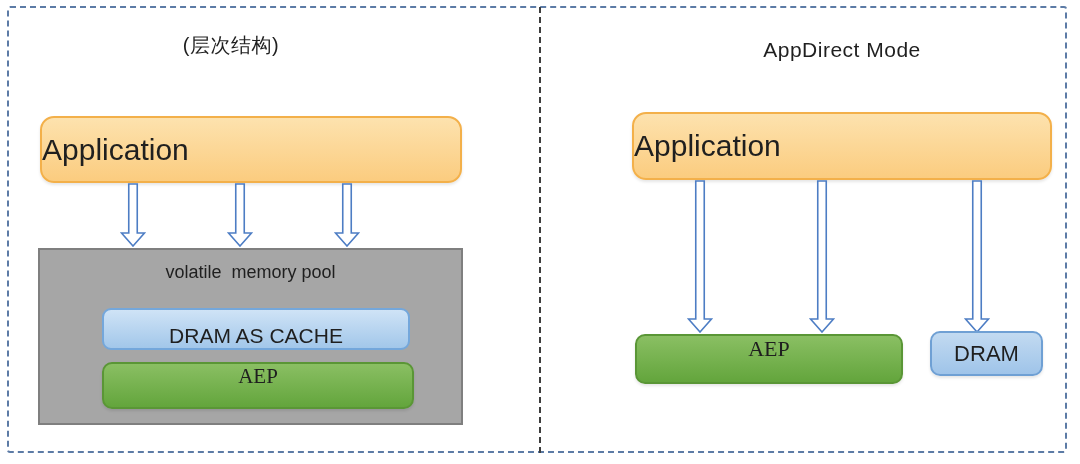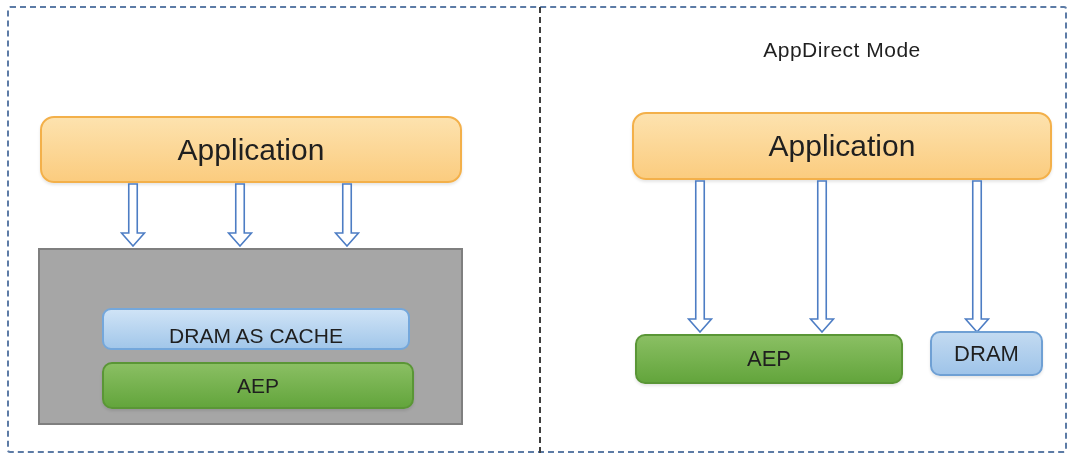--- a/index.html
+++ b/index.html
@@ -43,21 +43,20 @@
   .title-left  { left: 20px;  top: 31px; width: 422px; }
   .title-right { left: 632px; top: 36px; width: 420px; }
 
   .app-box {
     position: absolute;
     border: 2px solid var(--app-border, #f3b04a);
     border-radius: 14px;
     background: linear-gradient(to bottom, var(--app-fill-top, #fde2ae), var(--app-fill-bottom, #fbcc7f));
     display: flex;
     align-items: center;
-    justify-content: center;
     font-size: 30px;
     box-shadow: 0 2px 3px rgba(0,0,0,0.10);
     box-sizing: border-box;
   }
   .app-left  { left: 40px;  top: 116px; width: 422px; height: 67px; }
   .app-right { left: 632px; top: 112px; width: 420px; height: 68px; }
 
   .flow-arrow { position: absolute; width: 26px; }
   .flow-arrow path {
     fill: var(--arrow-fill, #ffffff);
@@ -100,24 +99,25 @@
   }
   .aep-box-left {
     position: absolute;
     left: 62px; top: 112px;
     width: 312px; height: 47px;
   }
   .aep-style {
     border: 2px solid var(--aep-border, #5a9636);
     border-radius: 10px;
     background: linear-gradient(to bottom, var(--aep-fill-top, #8abf63), var(--aep-fill-bottom, #63a53c));
-    display: flex; align-items: center; justify-content: center;
+    display: flex; align-items: flex-start; justify-content: center;
     font-size: 21px;
     box-sizing: border-box;
     box-shadow: 0 2px 3px rgba(0,0,0,0.10);
+    font-family: Liberation Serif, serif;
   }
   .aep-box-right {
     position: absolute;
     left: 635px; top: 334px;
     width: 268px; height: 50px;
     font-size: 22px;
   }
   .dram-box-right {
     position: absolute;
     left: 930px; top: 331px;
@@ -134,37 +134,39 @@
 </head>
 <body>
 
 <div class="canvas">
 
   <div class="outer-border"></div>
   <div class="divider"></div>
 
   <section>
     <div class="panel-title title-left">
+      <div class="line2">(层次结构)</div>
     </div>
 
     <div class="app-box app-left">
       <span>Application</span>
     </div>
 
     <svg class="flow-arrow arr-l1" viewBox="0 0 26 64" preserveAspectRatio="none">
       <path d="M 8.75 1 L 17.25 1 L 17.25 50 L 24.5 50 L 13 63 L 1.5 50 L 8.75 50 Z"></path>
     </svg>
     <svg class="flow-arrow arr-l2" viewBox="0 0 26 64" preserveAspectRatio="none">
       <path d="M 8.75 1 L 17.25 1 L 17.25 50 L 24.5 50 L 13 63 L 1.5 50 L 8.75 50 Z"></path>
     </svg>
     <svg class="flow-arrow arr-l3" viewBox="0 0 26 64" preserveAspectRatio="none">
       <path d="M 8.75 1 L 17.25 1 L 17.25 50 L 24.5 50 L 13 63 L 1.5 50 L 8.75 50 Z"></path>
     </svg>
 
     <div class="pool-box">
+      <div class="pool-label">volatile  memory pool</div>
       <div class="cache-box">
         <span>DRAM AS CACHE</span>
       </div>
       <div class="aep-box-left aep-style">
         <span>AEP</span>
       </div>
     </div>
   </section>
 
   <section>

